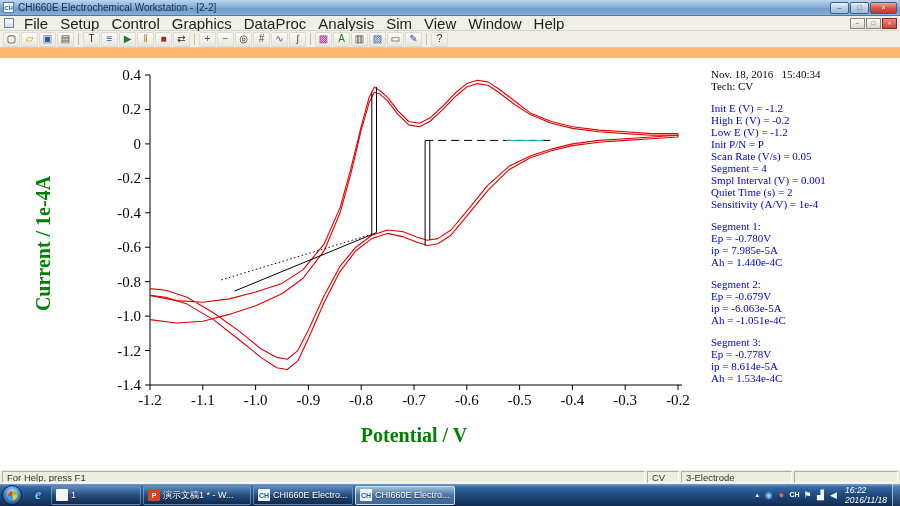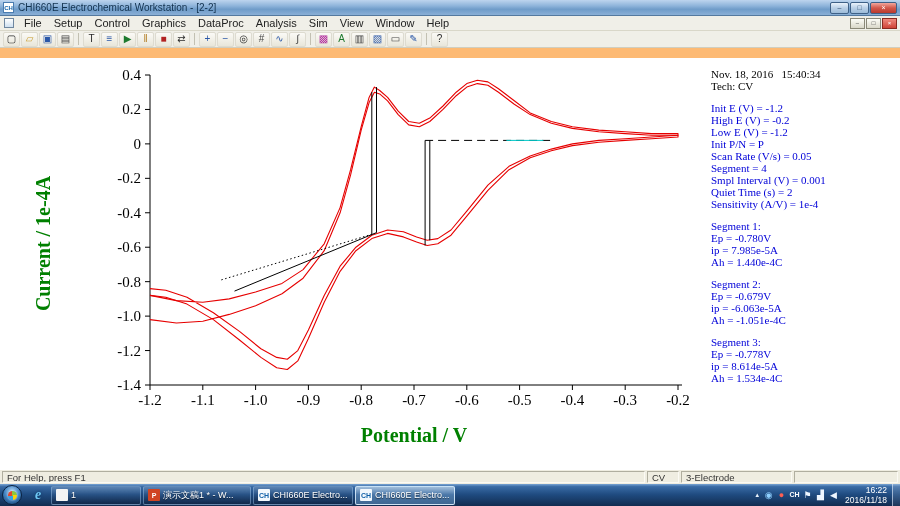--- a/index.html
+++ b/index.html
@@ -16,21 +16,21 @@
   .win-controls { display:flex; gap:1px; }
   .wc { width:19px; height:12px; font-size:7px; line-height:1; display:flex; align-items:center; justify-content:center;
     border:1px solid #3e6086; border-radius:2px; background:linear-gradient(#eaf2fb,#b9cfe6 50%,#9dbcd9); color:#2a4a6b; }
   .wc.close { width:27px; background:linear-gradient(#f2a79d,#d2574a 50%,#b83a2e); color:#fff; }
 
   
   .menubar { position:absolute; top:16px; left:0; right:0; height:15px; background:#f0efe8;
     border-bottom:1px solid #d9d7c9; display:flex; align-items:center; padding:0 2px; }
   .child-icon { width:10px; height:10px; border:1px solid #6f87a0; background:linear-gradient(#ffffff,#cfe0f0); margin:0 4px 0 2px; flex:none; }
   .menu-items { display:flex; height:100%; align-items:center; flex:1; }
-  .menu-item { font-size:11px; color:#222; padding:0 6px; height:100%; display:flex; align-items:center; cursor:default; }
+  .menu-item { font-size:15px; color:#222; padding:0 6px; height:100%; display:flex; align-items:center; cursor:default; }
   .child-controls { display:flex; gap:1px; margin-right:1px; }
   .cc { width:15px; height:11px; font-size:6px; display:flex; align-items:center; justify-content:center;
     border:1px solid #8a8878; background:linear-gradient(#fdfdf8,#d9d7c9); color:#333; }
   .cc.close { background:linear-gradient(#ef8a7e,#cf4437); border-color:#8a2a20; color:#fff; }
 
   
   .toolbar { position:absolute; top:31px; left:0; right:0; height:17px; background:#f0efe8;
     border-bottom:1px solid #d0cec0; display:flex; align-items:center; padding:0 3px; gap:1px; }
   .tb-icon { width:17px; height:15px; display:flex; align-items:center; justify-content:center;
     font-size:10px; line-height:1; border:1px solid #dddbd0; border-radius:2px; background:linear-gradient(#fbfaf6,#e8e6da); cursor:default; }
@@ -90,21 +90,21 @@
   .task-btn.active { background:linear-gradient(rgba(230,245,255,.6),rgba(160,205,245,.35) 45%,rgba(130,185,235,.4));
     border-color:rgba(220,240,255,.85); }
   .task-ico { width:12px; height:12px; background:#fff; color:#333; font-size:7px; font-weight:bold;
     display:flex; align-items:center; justify-content:center; flex:none; border-radius:1px; }
   .task-label { font-size:9px; color:#fff; white-space:nowrap; overflow:hidden;
     text-shadow:0 1px 1px rgba(0,0,0,.6); }
   .tray { margin-left:auto; display:flex; align-items:center; height:100%; }
   .tray-chevron { color:#e8f2fb; font-size:7px; padding:0 3px; }
   .tray-ico { width:13px; text-align:center; font-size:9px; line-height:22px; }
   .tray-ico.small { font-size:7px; font-weight:bold; }
-  .clock { text-align:right; color:#fff; font-size:8.5px; line-height:9.5px; padding:1px 5px 0 5px; }
+  .clock { text-align:left; color:#fff; font-size:8.5px; line-height:9.5px; padding:1px 5px 0 5px;font-style:italic; }
   .show-desktop { width:8px; height:100%; border-left:1px solid rgba(230,240,255,.6);
     background:linear-gradient(rgba(255,255,255,.15),rgba(255,255,255,.05)); }
 </style>
 </head>
 <body>
 
 <div class="screen">
 
   <div>
 

